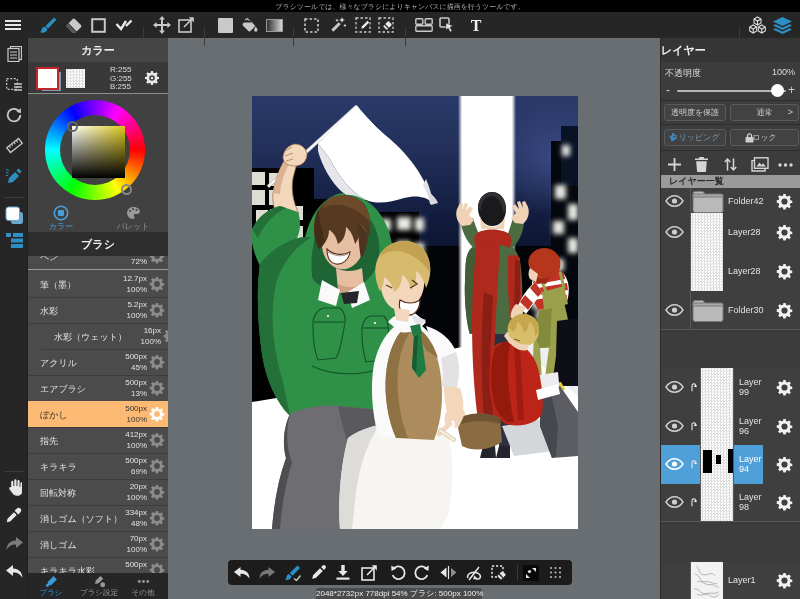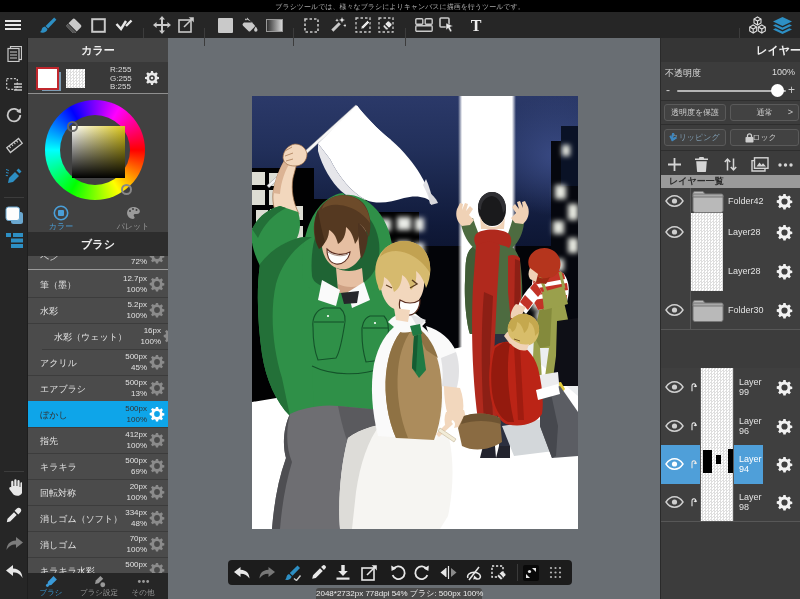--- a/index.html
+++ b/index.html
@@ -30,21 +30,21 @@
 #blist{left:0;top:218px;width:140px;height:317px;overflow:hidden;background:#4b4b4b;}
 .brow{position:absolute;left:0;width:140px;height:26px;border-bottom:1px solid #3c3c3c;}
 .bname{position:absolute;left:12px;top:8px;font-size:9px;color:#e2e2e2;}
 .bv1{position:absolute;right:21px;top:3px;font-size:8px;color:#e2e2e2;}
 .bv2{position:absolute;right:21px;top:14px;font-size:8px;color:#e2e2e2;}
 .bgear{position:absolute;left:121px;top:5px;}
 #btabs{left:0;top:535px;width:140px;height:26px;background:#262626;}
 .btab{position:absolute;top:2px;text-align:center;font-size:7.5px;}
 
 #rpanel{left:660px;top:38px;width:140px;height:561px;background:#3c3c3c;border-left:1px solid #2a2a2a;box-sizing:border-box;}
-#rhead{left:0;top:0;width:140px;height:24px;background:#353535;color:#efefef;font-size:11px;font-weight:bold;text-align:right;line-height:24px;}
+#rhead{left:0;top:0;width:140px;height:24px;background:#353535;color:#efefef;font-size:11px;font-weight:bold;text-align:left;line-height:24px;}
 .rbtn{position:absolute;height:15px;background:#424242;border:1px solid #5a5a5a;border-radius:3px;color:#cccccc;font-size:8px;text-align:center;}
 .rsep{position:absolute;left:0;width:140px;height:1px;background:#2e2e2e;}
 #llbar{left:0;top:137px;width:140px;height:13px;background:#9a9a9a;color:#2b2b2b;font-size:9px;font-weight:bold;line-height:13px;padding-left:8px;box-sizing:border-box;}
 .lrow{position:absolute;left:0;width:140px;background:#3f3f3f;border-bottom:1px solid #575757;}
 .lname{position:absolute;font-size:9px;color:#e3e3e3;}
 
 #bottombar{left:228px;top:560px;width:344px;height:25px;background:#1c1c1c;border-radius:4px;}
 #statuspill{left:316px;top:588px;width:166px;height:14px;background:#4a4a4a;border-radius:3px;color:#ececec;font-size:8px;letter-spacing:0;text-align:center;line-height:12px;white-space:nowrap;}
 </style>
 </head>
@@ -498,21 +498,21 @@
         </svg>
       </div>
 <div class="brow" style="top:119.2px;">
         <div class="bname" style="color:#e2e2e2">エアブラシ</div>
         <div class="bv1" style="color:#e2e2e2">500px</div>
         <div class="bv2" style="color:#e2e2e2">13%</div>
         <svg class="bgear" width="16" height="16" viewBox="0 0 16 16">
           <path fill="#8b8b8b" d="M8 5.1A2.9 2.9 0 1 0 8 10.9 2.9 2.9 0 1 0 8 5.1zM6.9 1h2.2l.3 1.8 1.5.6 1.5-1.1 1.6 1.6-1.1 1.5.6 1.5 1.8.3v2.2l-1.8.3-.6 1.5 1.1 1.5-1.6 1.6-1.5-1.1-1.5.6-.3 1.8H6.9l-.3-1.8-1.5-.6-1.5 1.1-1.6-1.6 1.1-1.5-.6-1.5L.7 9.1V6.9l1.8-.3.6-1.5-1.1-1.5 1.6-1.6 1.5 1.1 1.5-.6z"></path>
         </svg>
       </div>
-<div class="brow" style="top:145.2px;background:#0ea5e9;">
+<div class="brow" style="top:145.2px;background:#fdba74;">
         <div class="bname" style="color:#333">ぼかし</div>
         <div class="bv1" style="color:#333">500px</div>
         <div class="bv2" style="color:#333">100%</div>
         <svg class="bgear" width="16" height="16" viewBox="0 0 16 16">
           <path fill="#fdfdfd" d="M8 5.1A2.9 2.9 0 1 0 8 10.9 2.9 2.9 0 1 0 8 5.1zM6.9 1h2.2l.3 1.8 1.5.6 1.5-1.1 1.6 1.6-1.1 1.5.6 1.5 1.8.3v2.2l-1.8.3-.6 1.5 1.1 1.5-1.6 1.6-1.5-1.1-1.5.6-.3 1.8H6.9l-.3-1.8-1.5-.6-1.5 1.1-1.6-1.6 1.1-1.5-.6-1.5L.7 9.1V6.9l1.8-.3.6-1.5-1.1-1.5 1.6-1.6 1.5 1.1 1.5-.6z"></path>
         </svg>
       </div>
 <div class="brow" style="top:171.2px;text-align:right;">
         <div class="bname" style="color:#e2e2e2">指先</div>
         <div class="bv1" style="color:#e2e2e2">412px</div>
@@ -743,20 +743,32 @@
           </svg>
         </div>
         <div class="abs checker" style="left:40px;top:0;width:32px;height:37.5px;"></div>
         <div class="abs" style="left:39px;top:0;width:1px;height:37.5px;background:#585858;"></div>
         <div class="abs" style="left:72px;top:0;width:1px;height:37.5px;background:#585858;"></div>
         <div class="lname" style="left:78px;top:8.75px;line-height:10px;color:#e3e3e3">Layer<br>98</div>
         <svg class="abs" style="left:115px;top:10.75px" width="17" height="17" viewBox="0 0 16 16">
           <path fill="#f2f2f2" d="M8 5.1A2.9 2.9 0 1 0 8 10.9 2.9 2.9 0 1 0 8 5.1zM6.9 1h2.2l.3 1.8 1.5.6 1.5-1.1 1.6 1.6-1.1 1.5.6 1.5 1.8.3v2.2l-1.8.3-.6 1.5 1.1 1.5-1.6 1.6-1.5-1.1-1.5.6-.3 1.8H6.9l-.3-1.8-1.5-.6-1.5 1.1-1.6-1.6 1.1-1.5-.6-1.5L.7 9.1V6.9l1.8-.3.6-1.5-1.1-1.5 1.6-1.6 1.5 1.1 1.5-.6z"></path>
         </svg>
       </div>
+<div class="lrow" style="top:373.6px;height:37.4px;">
+        <div class="abs checker" style="left:30px;top:0;width:32px;height:37.4px;"></div>
+        <div class="abs" style="left:29px;top:0;width:1px;height:37.4px;background:#585858;"></div>
+        <svg class="abs" style="left:30px;top:0" width="32" height="37.4" viewBox="0 0 32 38">
+          <rect width="32" height="38" fill="#f2f2f2"></rect>
+          <path fill="none" stroke="#999" stroke-width="0.7" d="M5 4c4 3 2 8 7 9s9-4 12 1M4 12c6 2 4 9 10 8s8 3 12 2M6 20c5-2 8 4 13 3s7 4 9 2M3 27c7 1 6 6 12 5s10 1 13-2M6 33c5 2 9-2 13 1s7 1 9-1"></path>
+        </svg>
+        <div class="lname" style="left:67px;top:13.7px;">Layer1</div>
+        <svg class="abs" style="left:115px;top:10.7px" width="17" height="17" viewBox="0 0 16 16">
+          <path fill="#f2f2f2" d="M8 5.1A2.9 2.9 0 1 0 8 10.9 2.9 2.9 0 1 0 8 5.1zM6.9 1h2.2l.3 1.8 1.5.6 1.5-1.1 1.6 1.6-1.1 1.5.6 1.5 1.8.3v2.2l-1.8.3-.6 1.5 1.1 1.5-1.6 1.6-1.5-1.1-1.5.6-.3 1.8H6.9l-.3-1.8-1.5-.6-1.5 1.1-1.6-1.6 1.1-1.5-.6-1.5L.7 9.1V6.9l1.8-.3.6-1.5-1.1-1.5 1.6-1.6 1.5 1.1 1.5-.6z"></path>
+        </svg>
+      </div>
     </div>
 </div>
 
 <div class="abs" id="bottombar">
     <svg class="ic" style="left:5.6px;top:6.5px" width="16" height="12" viewBox="0 0 16 12">
       <path fill="#e8e8e8" d="M6.5 0L0 5l6.5 5V6.8c4.5 0 6.8 1.7 9 4.6-.3-4.4-2.3-8.2-9-8.6z"></path>
     </svg>
     <svg class="ic" style="left:31.3px;top:6.5px" width="16" height="12" viewBox="0 0 16 12">
       <path fill="#777" d="M9.5 0L16 5l-6.5 5V6.8c-4.5 0-6.8 1.7-9 4.6.3-4.4 2.3-8.2 9-8.6z"></path>
     </svg>

